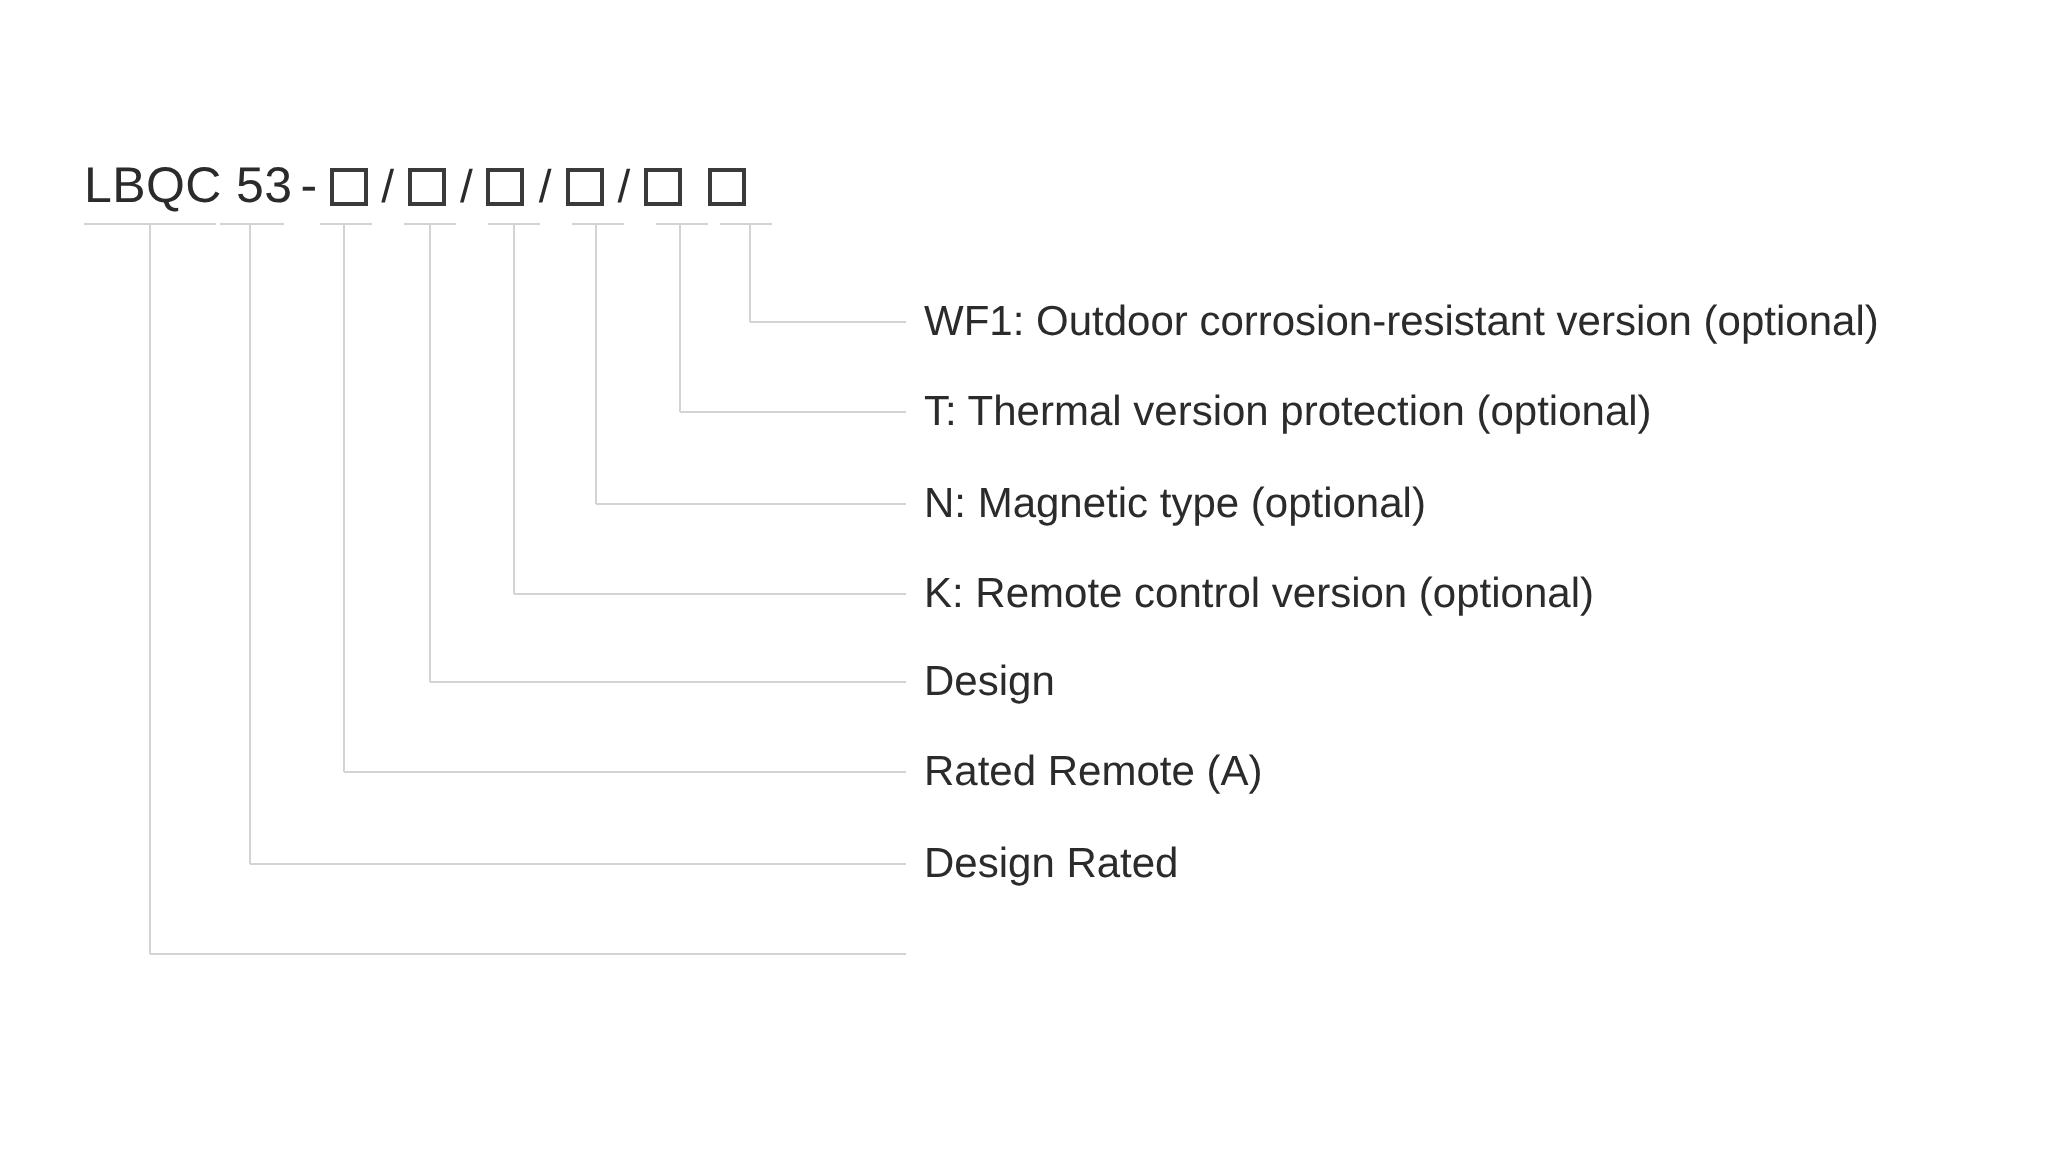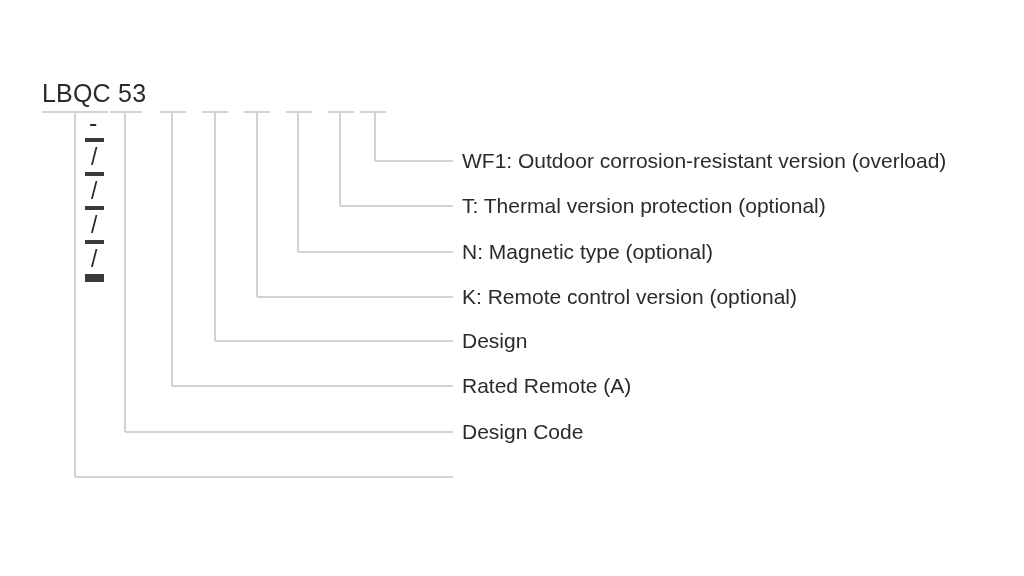--- a/index.html
+++ b/index.html
@@ -21,21 +21,20 @@
   }
 
   
   .code-row {
     position: absolute;
     left: 42px;
     top: 78px;
     display: flex;
     align-items: center;
     height: 30px;
-    flex-direction: column;
   }
   .code-prefix {
     font-size: 25px;
     color: #2b2b2b;
     letter-spacing: 0.2px;
     white-space: pre;
     line-height: 30px;
   }
   .code-dash {
     font-size: 25px;
@@ -131,21 +130,21 @@
         <line x1="257" y1="297" x2="453" y2="297"></line>
         <line x1="298" y1="112" x2="298" y2="252"></line>
         <line x1="298" y1="252" x2="453" y2="252"></line>
         <line x1="340" y1="112" x2="340" y2="206"></line>
         <line x1="340" y1="206" x2="453" y2="206"></line>
         <line x1="375" y1="112" x2="375" y2="161"></line>
         <line x1="375" y1="161" x2="453" y2="161"></line>
       </g>
   </svg>
 
-  <div class="label" style="top:161px">WF1: Outdoor corrosion-resistant version (overload)</div>
+  <div class="label" style="top:161px">WF1: Outdoor corrosion-resistant version (optional)</div>
   <div class="label" style="top:206px">T: Thermal version protection (optional)</div>
   <div class="label" style="top:252px">N: Magnetic type (optional)</div>
   <div class="label" style="top:297px">K: Remote control version (optional)</div>
   <div class="label" style="top:341px">Design</div>
   <div class="label" style="top:386px">Rated Remote (A)</div>
-  <div class="label" style="top:432px">Design Code</div>
+  <div class="label" style="top:432px">Design Rated</div>
 
 </div>
 
 </body></html>

